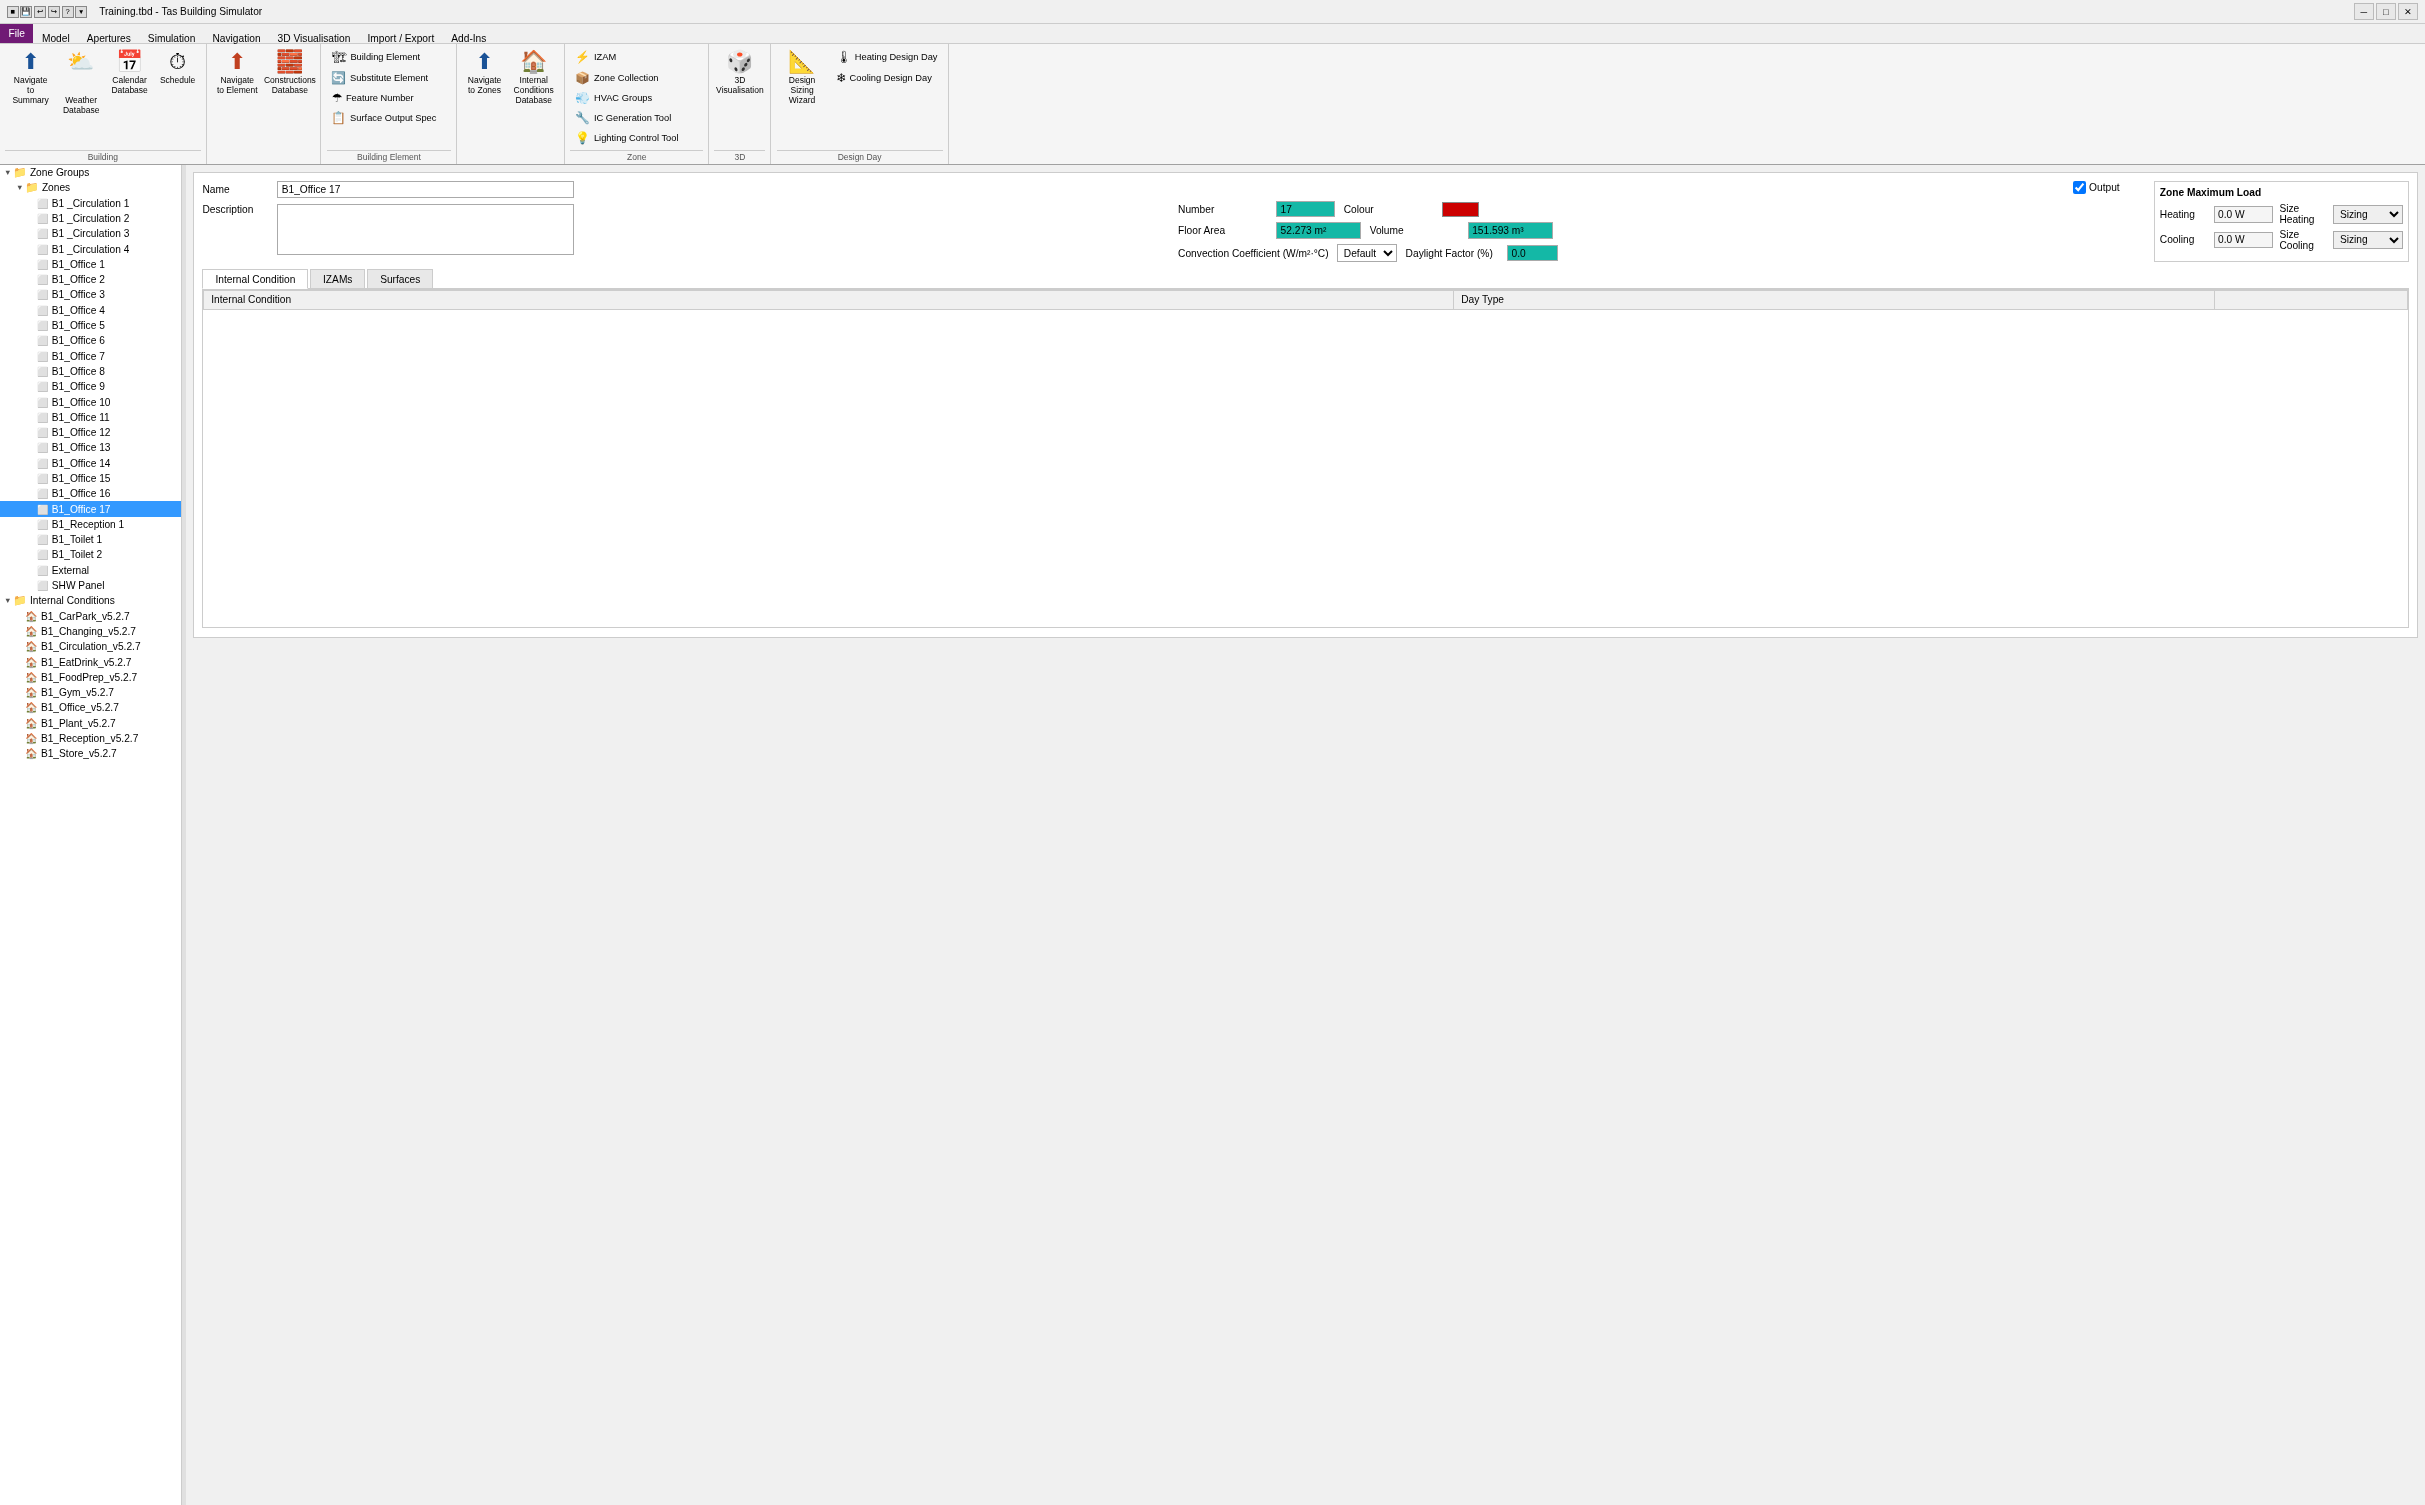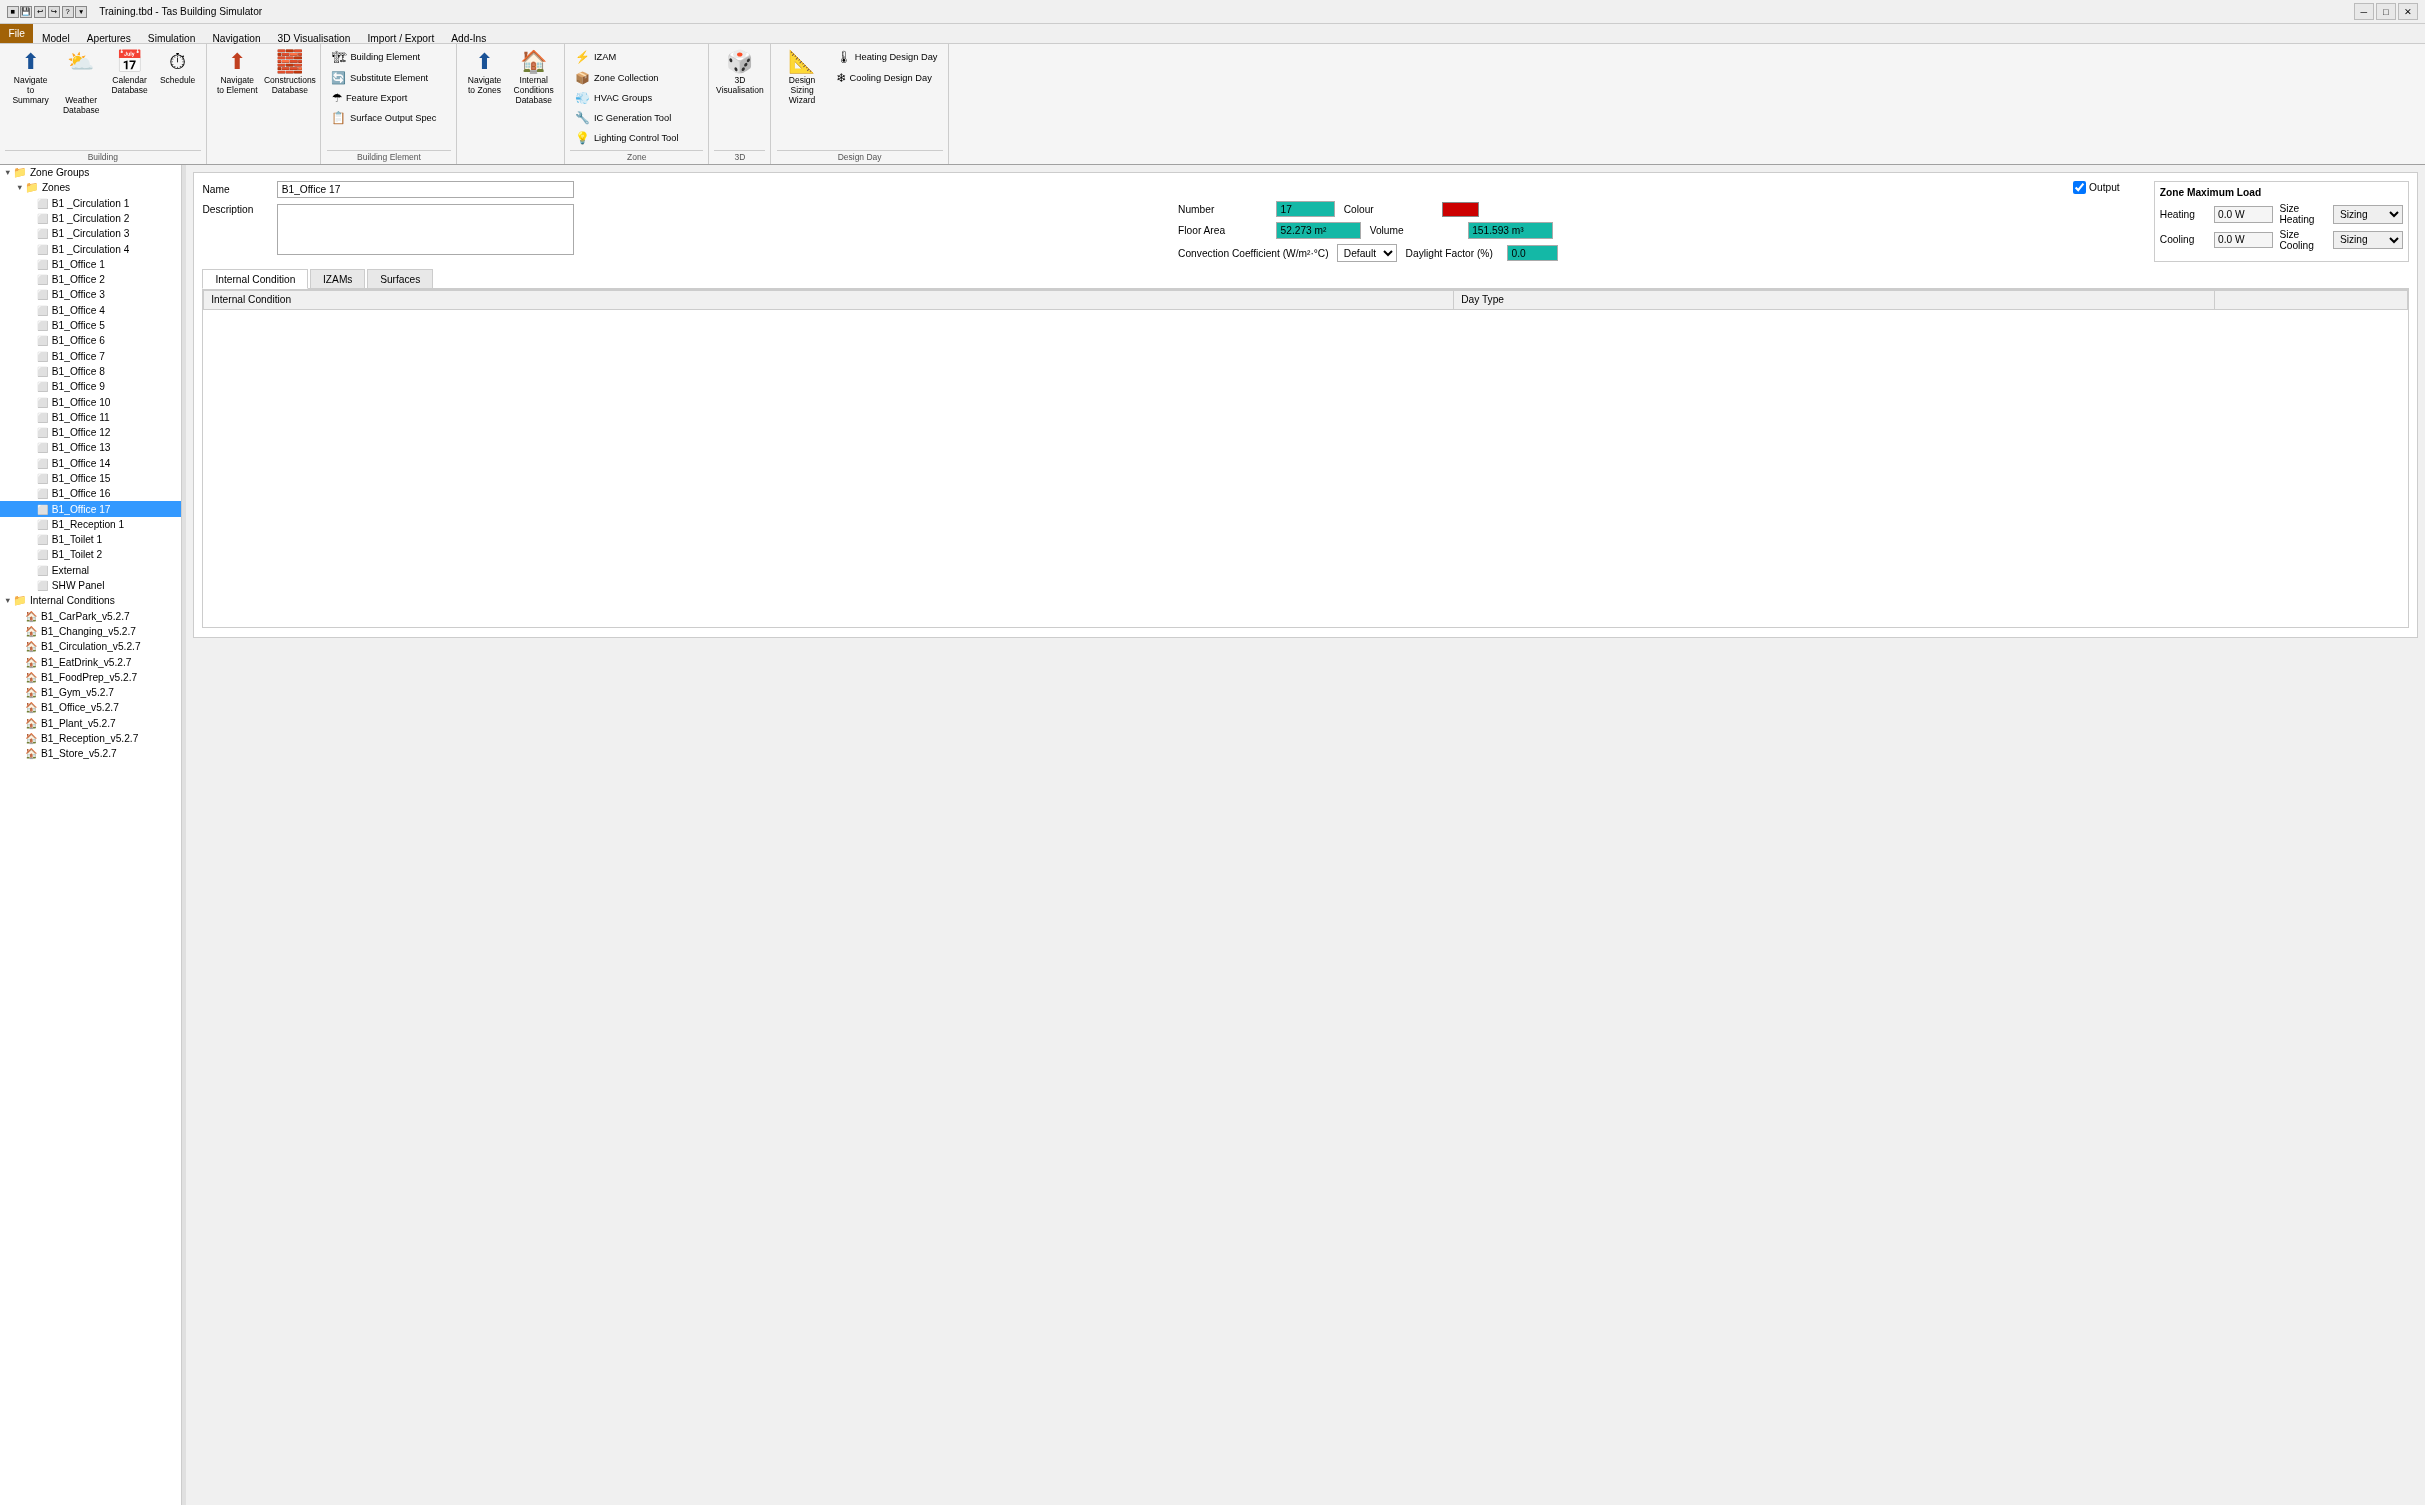--- a/index.html
+++ b/index.html
@@ -9,21 +9,21 @@
     #title-bar { background: #f0f0f0; height: 24px; display: flex; align-items: center; justify-content: space-between; padding: 0 6.8px; border-bottom: 0.8px solid #ccc; }
     #title-bar-left { display: flex; align-items: center; gap: 5.1px; }
     #title-bar-left .title-text { font-size: 10.2px; }
     #title-bar-right { display: flex; gap: 1.7px; }
     .title-btn { width: 20.4px; height: 17px; border: 0.8px solid #bbb; background: #e8e8e8; cursor: pointer; display: flex; align-items: center; justify-content: center; font-size: 9.3px; }
     .win-icons { display: flex; gap: 1.7px; margin-right: 6.8px; }
     .win-icon { width: 12px; height: 12px; border: 0.8px solid #888; background: #ddd; display: flex; align-items: center; justify-content: center; font-size: 7.6px; cursor: pointer; }
 
     
     #menu-bar { background: #f0f0f0; height: 20.4px; display: flex; align-items: center; border-bottom: 0.8px solid #ccc; }
-    .menu-file { background: #a16207; color: white; padding: 1.7px 8.5px; height: 100%; display: flex; align-items: center; cursor: pointer; font-size: 10.2px; font-weight: 500; }
+    .menu-file { background: #701a75; color: white; padding: 1.7px 8.5px; height: 100%; display: flex; align-items: center; cursor: pointer; font-size: 10.2px; font-weight: 500; }
     .menu-item { padding: 1.7px 8.5px; height: 100%; display: flex; align-items: center; cursor: pointer; font-size: 10.2px; margin-top: 9px; }
 
     
     #ribbon { background: #f5f5f5; border-bottom: 1.7px solid #a0a0a0; display: flex; align-items: stretch; min-height: 76px; }
     .ribbon-group { display: flex; flex-direction: column; border-right: 0.8px solid #ccc; padding: 3.4px 5.1px 1.7px; min-width: fit-content; }
     .ribbon-group-buttons { display: flex; align-items: flex-start; flex: 1; gap: 1.7px; }
     .ribbon-group-label { text-align: center; font-size: 8.5px; color: #555; border-top: 0.8px solid #ccc; margin-top: 1.7px; padding-top: 1.7px; }
     .ribbon-btn { display: flex; flex-direction: column; align-items: center; justify-content: flex-start; padding: 2.5px 4.2px; cursor: pointer; border: 0.8px solid transparent; border-radius: 1.7px; min-width: 37px; max-width: 51px; text-align: center; font-size: 8.5px; line-height: 1.2; }
     .ribbon-btn .icon { font-size: 20.4px; line-height: 1; margin-bottom: 1.7px; }
     .ribbon-btn-small { display: flex; align-items: center; gap: 3.4px; padding: 1.7px 4.2px; cursor: pointer; border: 0.8px solid transparent; border-radius: 1.7px; font-size: 9.3px; white-space: nowrap; }
@@ -163,21 +163,21 @@
         <div class="ribbon-btn-small">
           <span class="icon-sm">🏗</span>
           <span>Building Element</span>
         </div>
         <div class="ribbon-btn-small">
           <span class="icon-sm">🔄</span>
           <span>Substitute Element</span>
         </div>
         <div class="ribbon-btn-small">
           <span class="icon-sm">☂</span>
-          <span>Feature Export</span>
+          <span>Feature Number</span>
         </div>
         <div class="ribbon-btn-small">
           <span class="icon-sm">📋</span>
           <span>Surface Output Spec</span>
         </div>
       </div>
     </div>
     <div class="ribbon-group-label">Building Element</div>
   </div>
 

